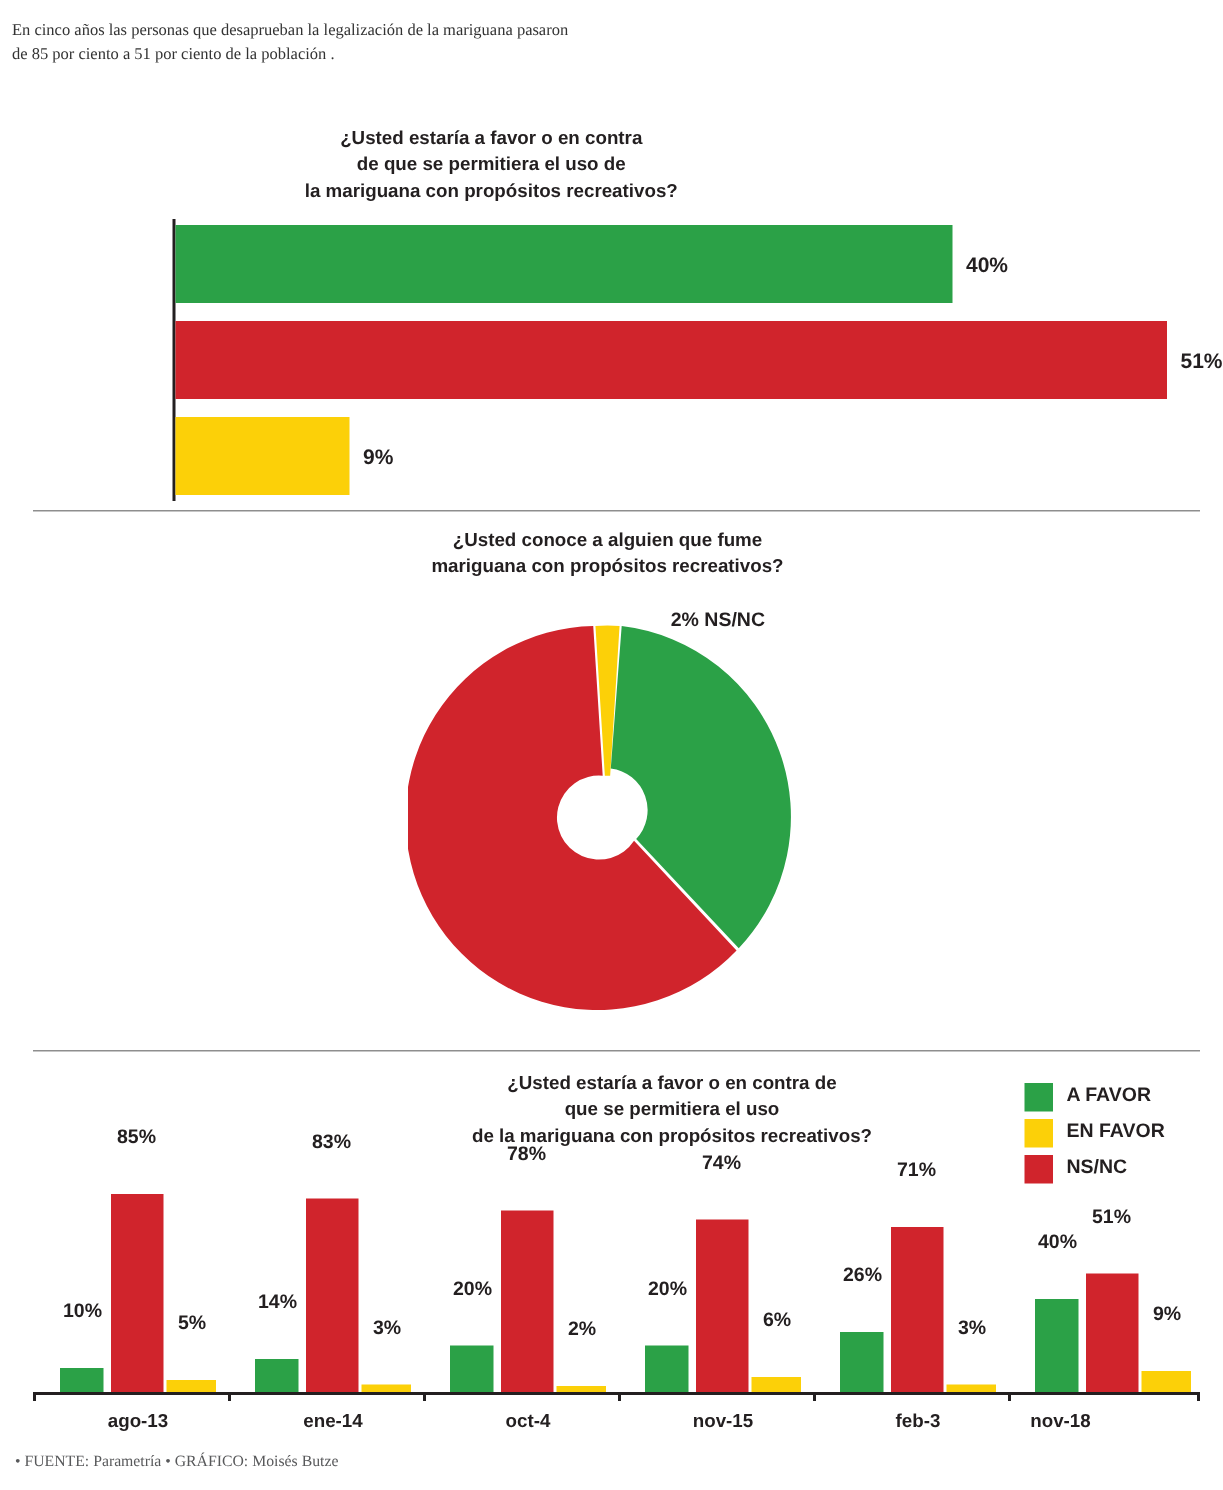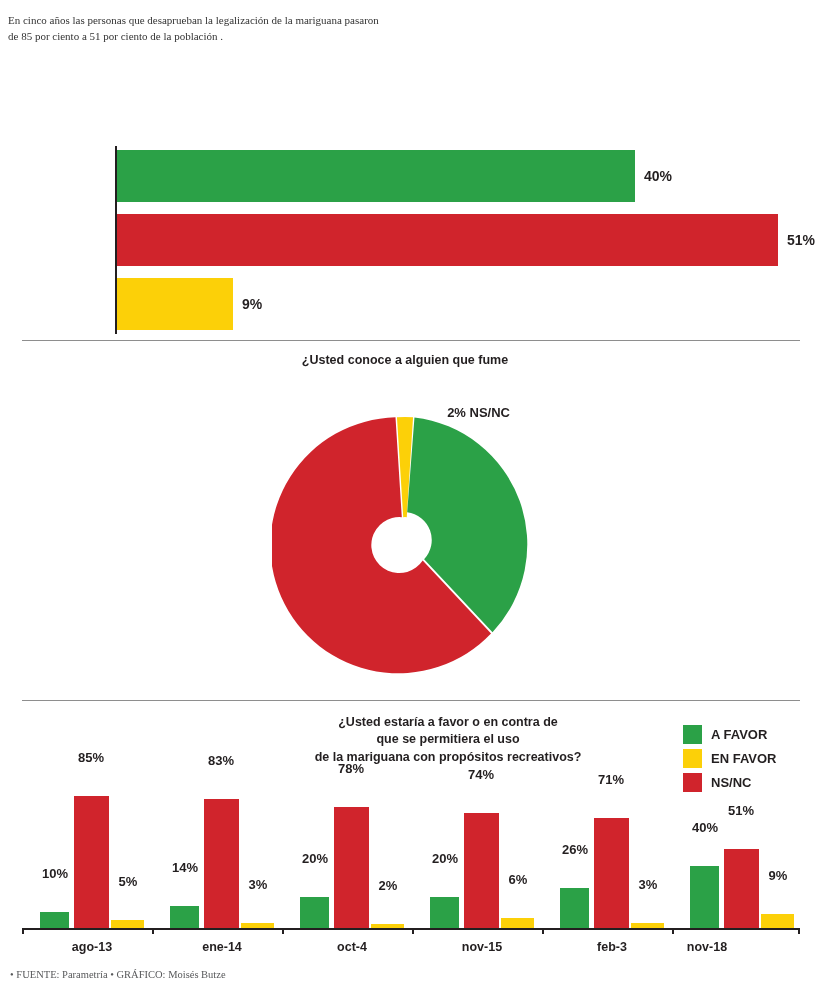--- a/index.html
+++ b/index.html
@@ -63,21 +63,21 @@
   .slice-label {
     position:absolute; color:#ffffff; font-weight:bold;
     font-size:13.5px; line-height:1.18; text-align:center;
     white-space:nowrap;
   }
 
   
   #sec3 { position:absolute; left:0; top:702px; width:815px; height:270px; }
   #sec3 .title { left:283px; top:12px; width:330px; }
   .legend { position:absolute; left:683px; top:20px; }
-  .legend-row { display:flex; align-items:center; height:24px; }
+  .legend-row { display:flex; height:24px; }
   .legend-swatch { width:19px; height:19px; margin-right:9px; flex:0 0 auto; }
   .legend-text { font-size:13px; font-weight:bold; color:#231f20; white-space:nowrap; }
 
   .gc-plot { position:absolute; left:0; top:0; width:815px; height:270px; }
   .gc-baseline {
     position:absolute; left:22px; top:226px; width:778px; height:2px;
     background:#231f20;
   }
   .gc-tick { position:absolute; top:226px; width:1.5px; height:6px; background:#231f20; }
   .gc-bar { position:absolute; bottom:0; }
@@ -102,20 +102,25 @@
 <body>
 
 <div class="header">
   <div class="dek">
     <span>En cinco años las personas que desaprueban la legalización de la mariguana pasaron</span><br>
     <span>de 85 por ciento a 51 por ciento de la población .</span>
   </div>
 </div>
 
 <div id="sec1">
+  <div class="chart-title title">
+    <span>¿Usted estaría a favor o en contra</span><br>
+    <span>de que se permitiera el uso de</span><br>
+    <span>la mariguana con propósitos recreativos?</span>
+  </div>
 
   <div class="hb-axis"></div>
 
   <div class="hb-row" style="top:66px;">
 
     <div class="hb-bar" style="width:518px;background:#2BA147;"></div>
     <div class="hb-value" style="left:635px;">40%</div>
   </div>
 
   <div class="hb-row" style="top:130px;">
@@ -129,20 +134,21 @@
     <div class="hb-bar" style="width:116px;background:#FCD008;"></div>
     <div class="hb-value" style="left:233px;">9%</div>
   </div>
 </div>
 
 <div class="divider" style="top:340px;"></div>
 
 <div id="sec2">
   <div class="chart-title title">
     <span>¿Usted conoce a alguien que fume</span><br>
+    <span>mariguana con propósitos recreativos?</span>
   </div>
 
   <div class="donut-wrap">
     <svg viewBox="0 0 266 266" width="266" height="266">
 
       <path fill="#FCD008" d="M 124.96 5.28 A 128 128 0 0 1 141.04 5.28 L 134.77 105.15 A 28 28 0 0 0 131.23 105.15 Z"></path>
 
       <path fill="#2BA147" d="M 142.46 5.40 A 128 128 0 0 1 220.50 220.22 L 152.11 147.32 A 28 28 0 0 0 135.18 100.32 Z"></path>
 
       <path fill="#D0242C" d="M 219.03 221.59 A 128 128 0 1 1 123.49 5.35 L 129.80 105.19 A 28 28 0 1 0 150.70 148.47 Z"></path>

